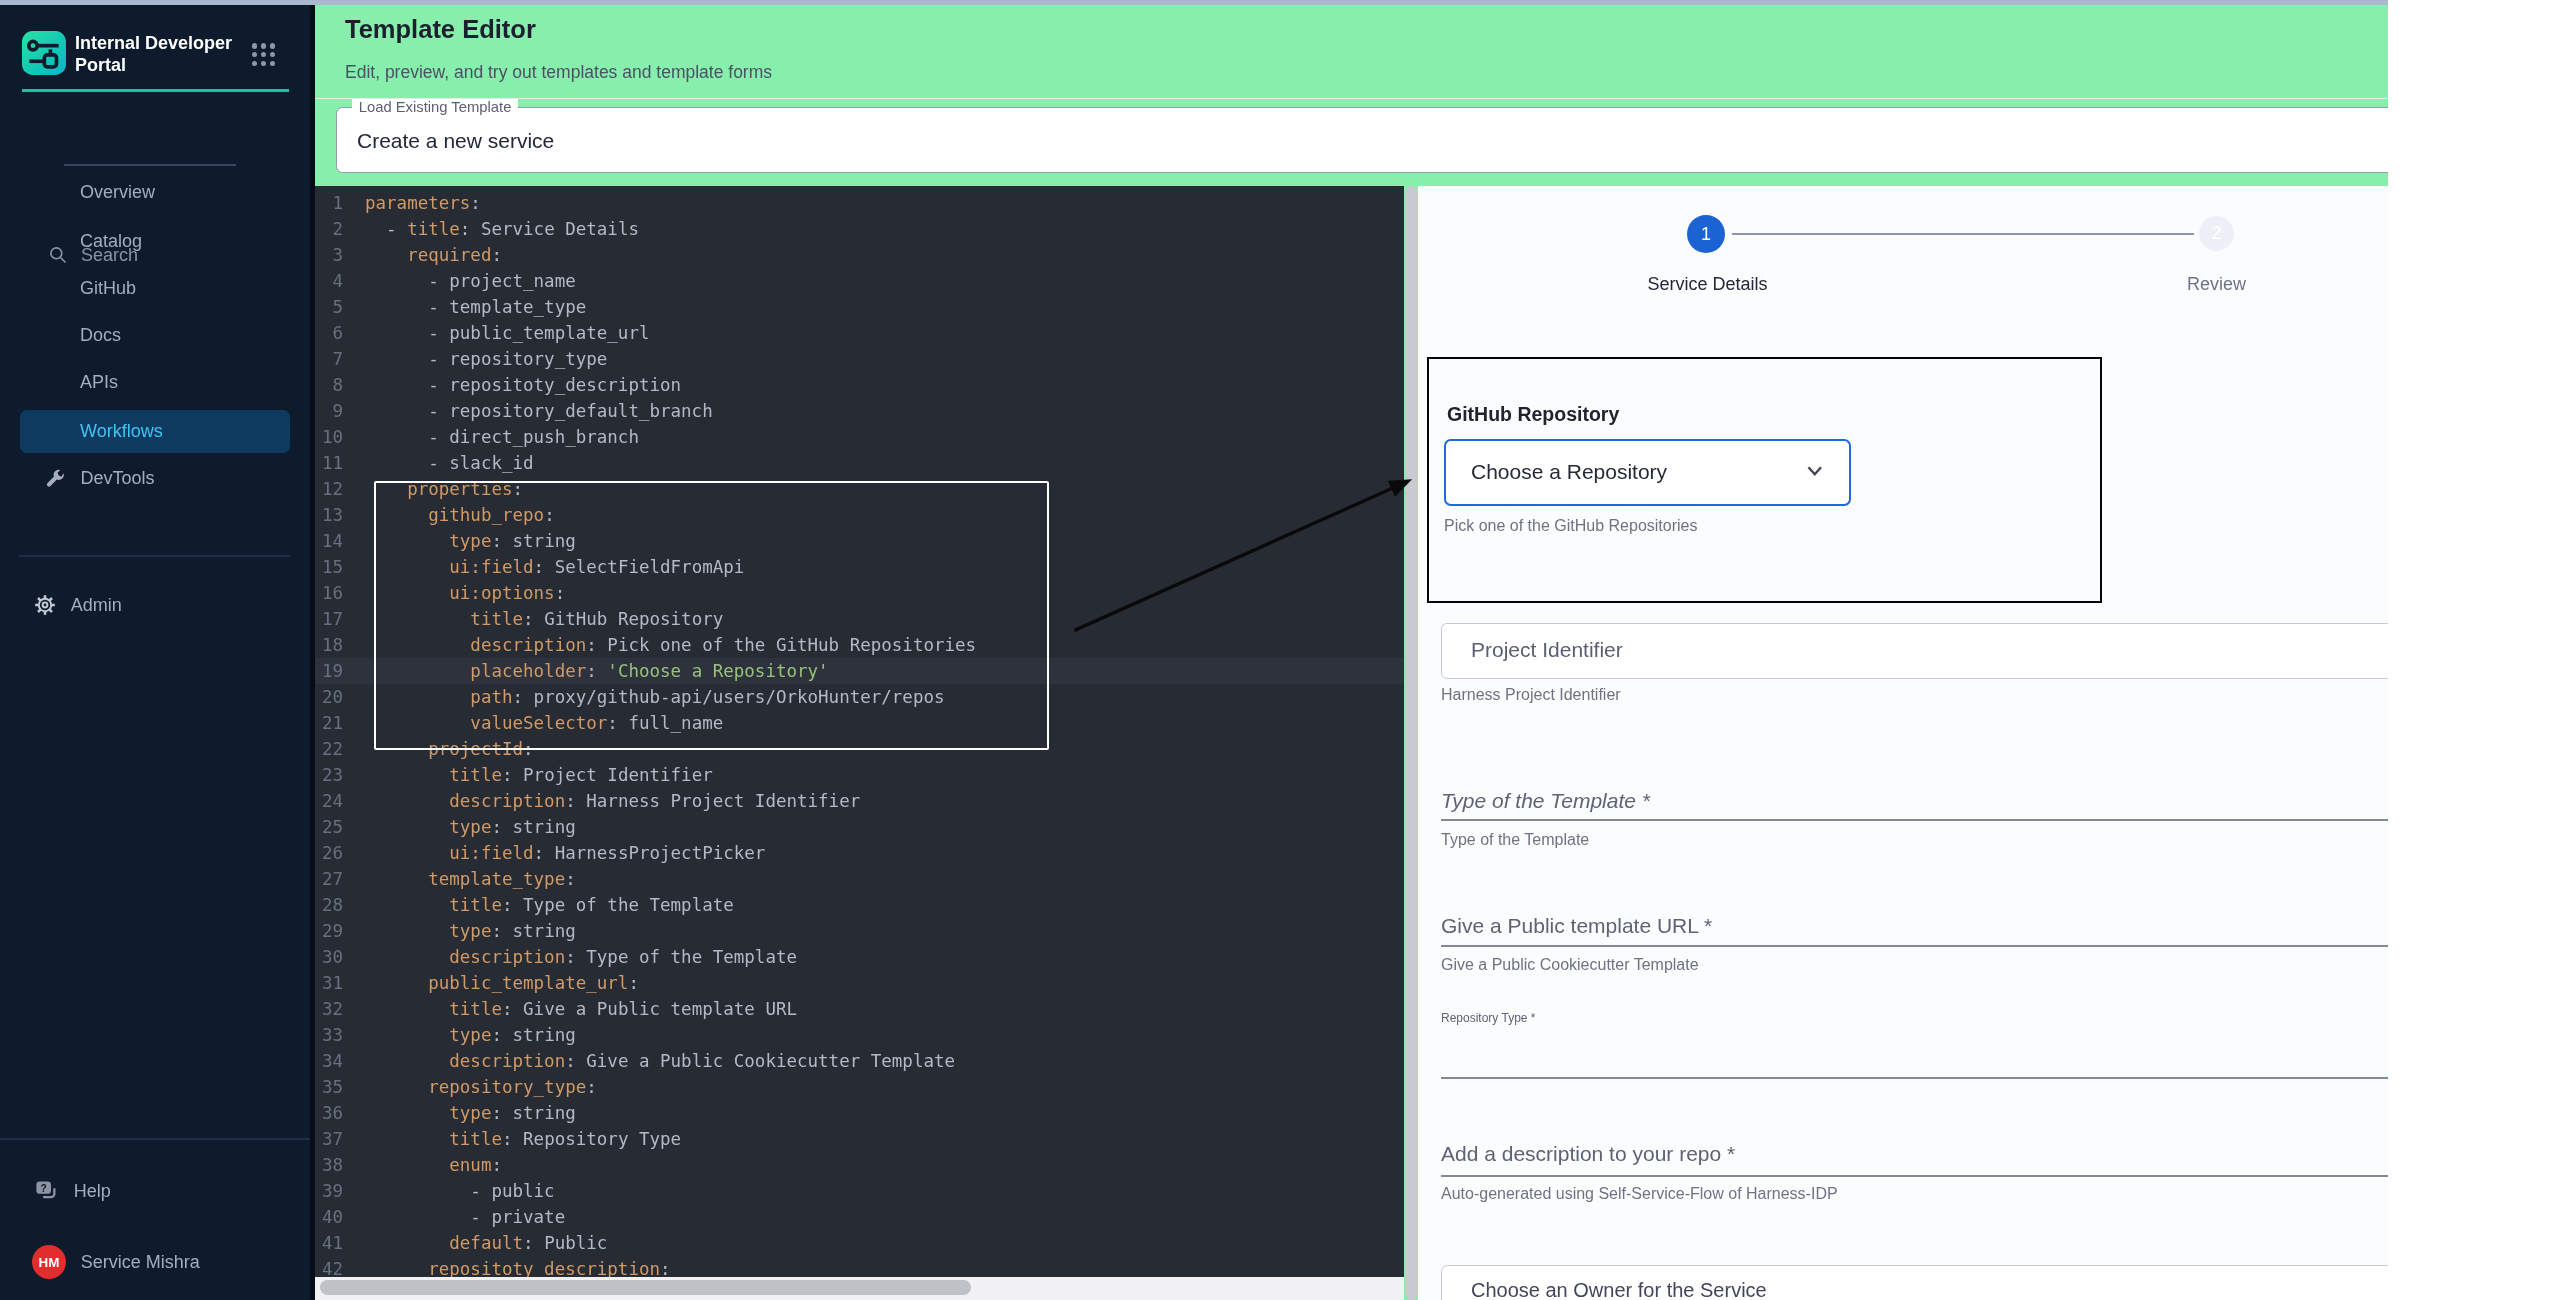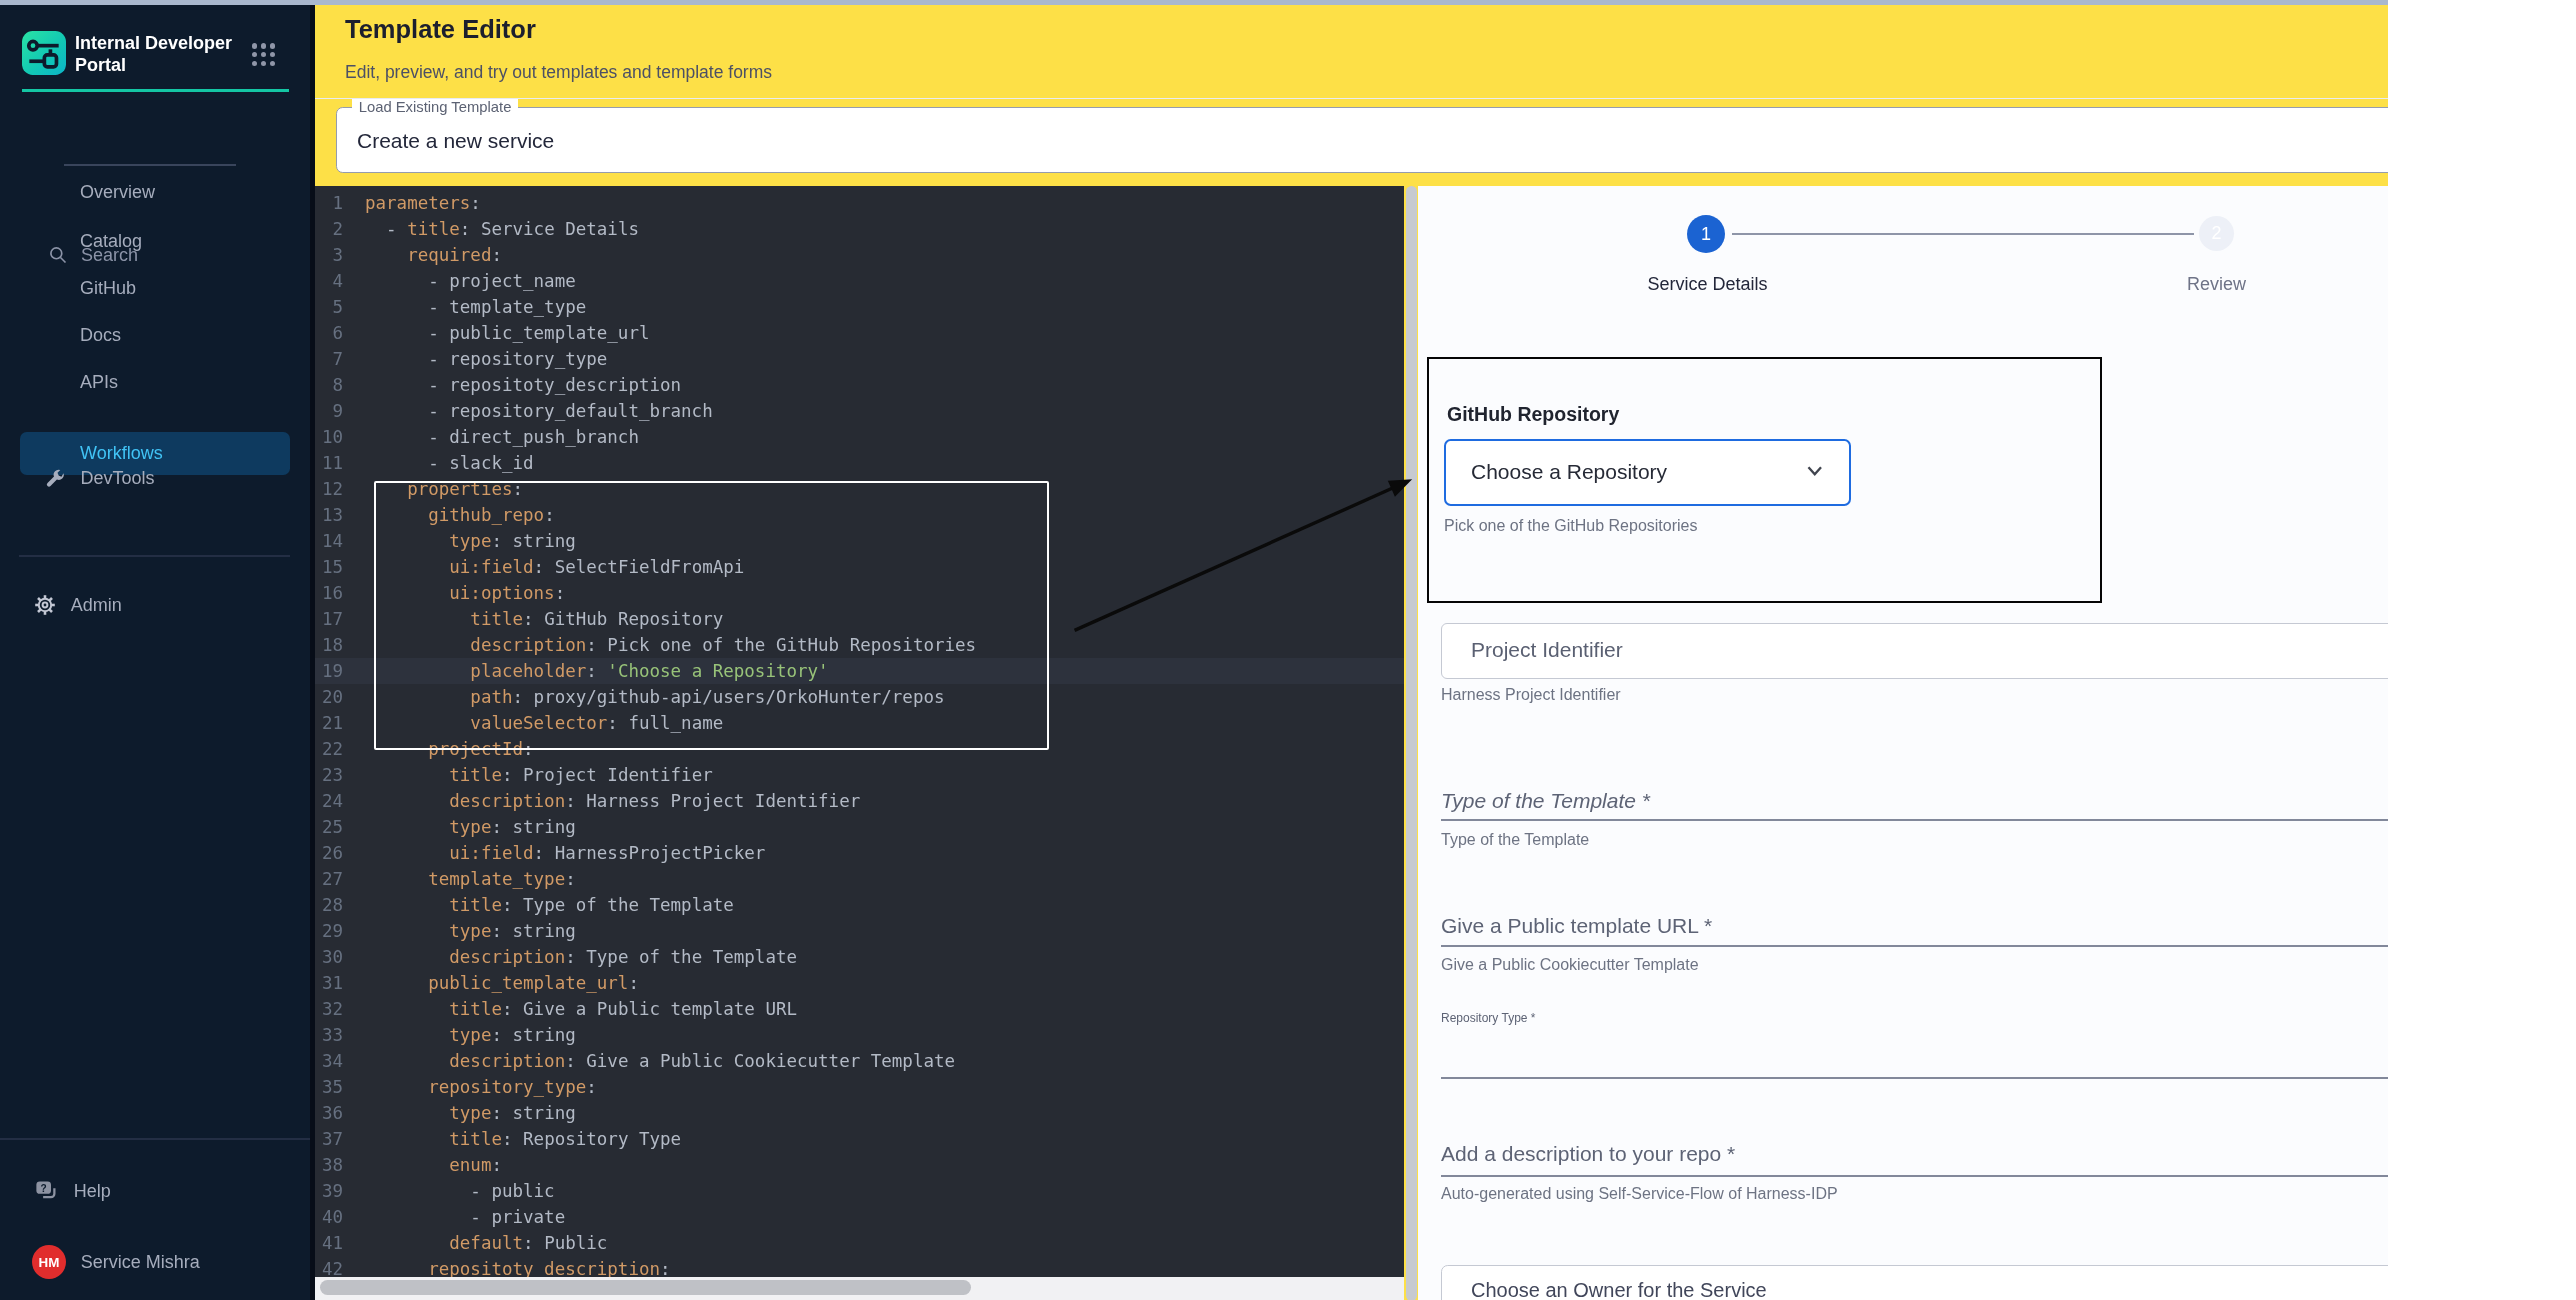--- a/index.html
+++ b/index.html
@@ -1,17 +1,17 @@
 <!DOCTYPE html>
 <html style="font-size:10.7px"><head>
 <meta charset="utf-8">
 <style>
   html,body{margin:0;padding:0;}
   body{font-family:"Liberation Sans",sans-serif;background:#ffffff;}
-  #root{position:relative;width:2388px;height:1301px;background:#fde047;overflow:hidden;}
+  #root{position:relative;width:2388px;height:1301px;background:#86efac;overflow:hidden;}
   .abs{position:absolute;}
 
   
   #top-strip{left:0;top:0;width:2576px;height:5.4px;background:#a9b8ce;}
 
   
   #sidebar{left:0;top:5.4px;width:310px;height:1295px;background:#0d1b2c;}
   #sidebar-edge{left:310px;top:5.4px;width:5.4px;height:1295px;background:#070d18;}
   #logo{left:21.5px;top:25.5px;width:44px;height:44px;border-radius:10.7px;
         background:linear-gradient(135deg,#2ae3a4 0%,#12c9b4 55%,#0cb4c8 100%);}
@@ -169,21 +169,21 @@
         </div>
         <div class="side-item" style="top: 262px;">
           <span class="lbl">GitHub</span>
         </div>
         <div class="side-item" style="top: 309px;">
           <span class="lbl">Docs</span>
         </div>
         <div class="side-item" style="top: 356px;">
           <span class="lbl">APIs</span>
         </div>
-        <div class="side-item selected" style="top: 427px;">
+        <div class="side-item selected" style="top: 405px;">
           <span class="lbl">Workflows</span>
         </div>
         <div class="side-item with-icon" style="top: 452px;">
           <svg class="side-icon" viewBox="0 0 24 24">
             <path d="M20.5 6.2 a5 5 0 0 1 -6.6 6.3 L7.5 19 a2.1 2.1 0 0 1 -3 -3 l6.5-6.4 A5 5 0 0 1 17.3 3 l-2.8 2.8 1.2 2.7 2.7 1.2 z" fill="#a6adbd"></path>
           </svg>
           <span class="lbl">DevTools</span>
         </div>
       </div>
 

